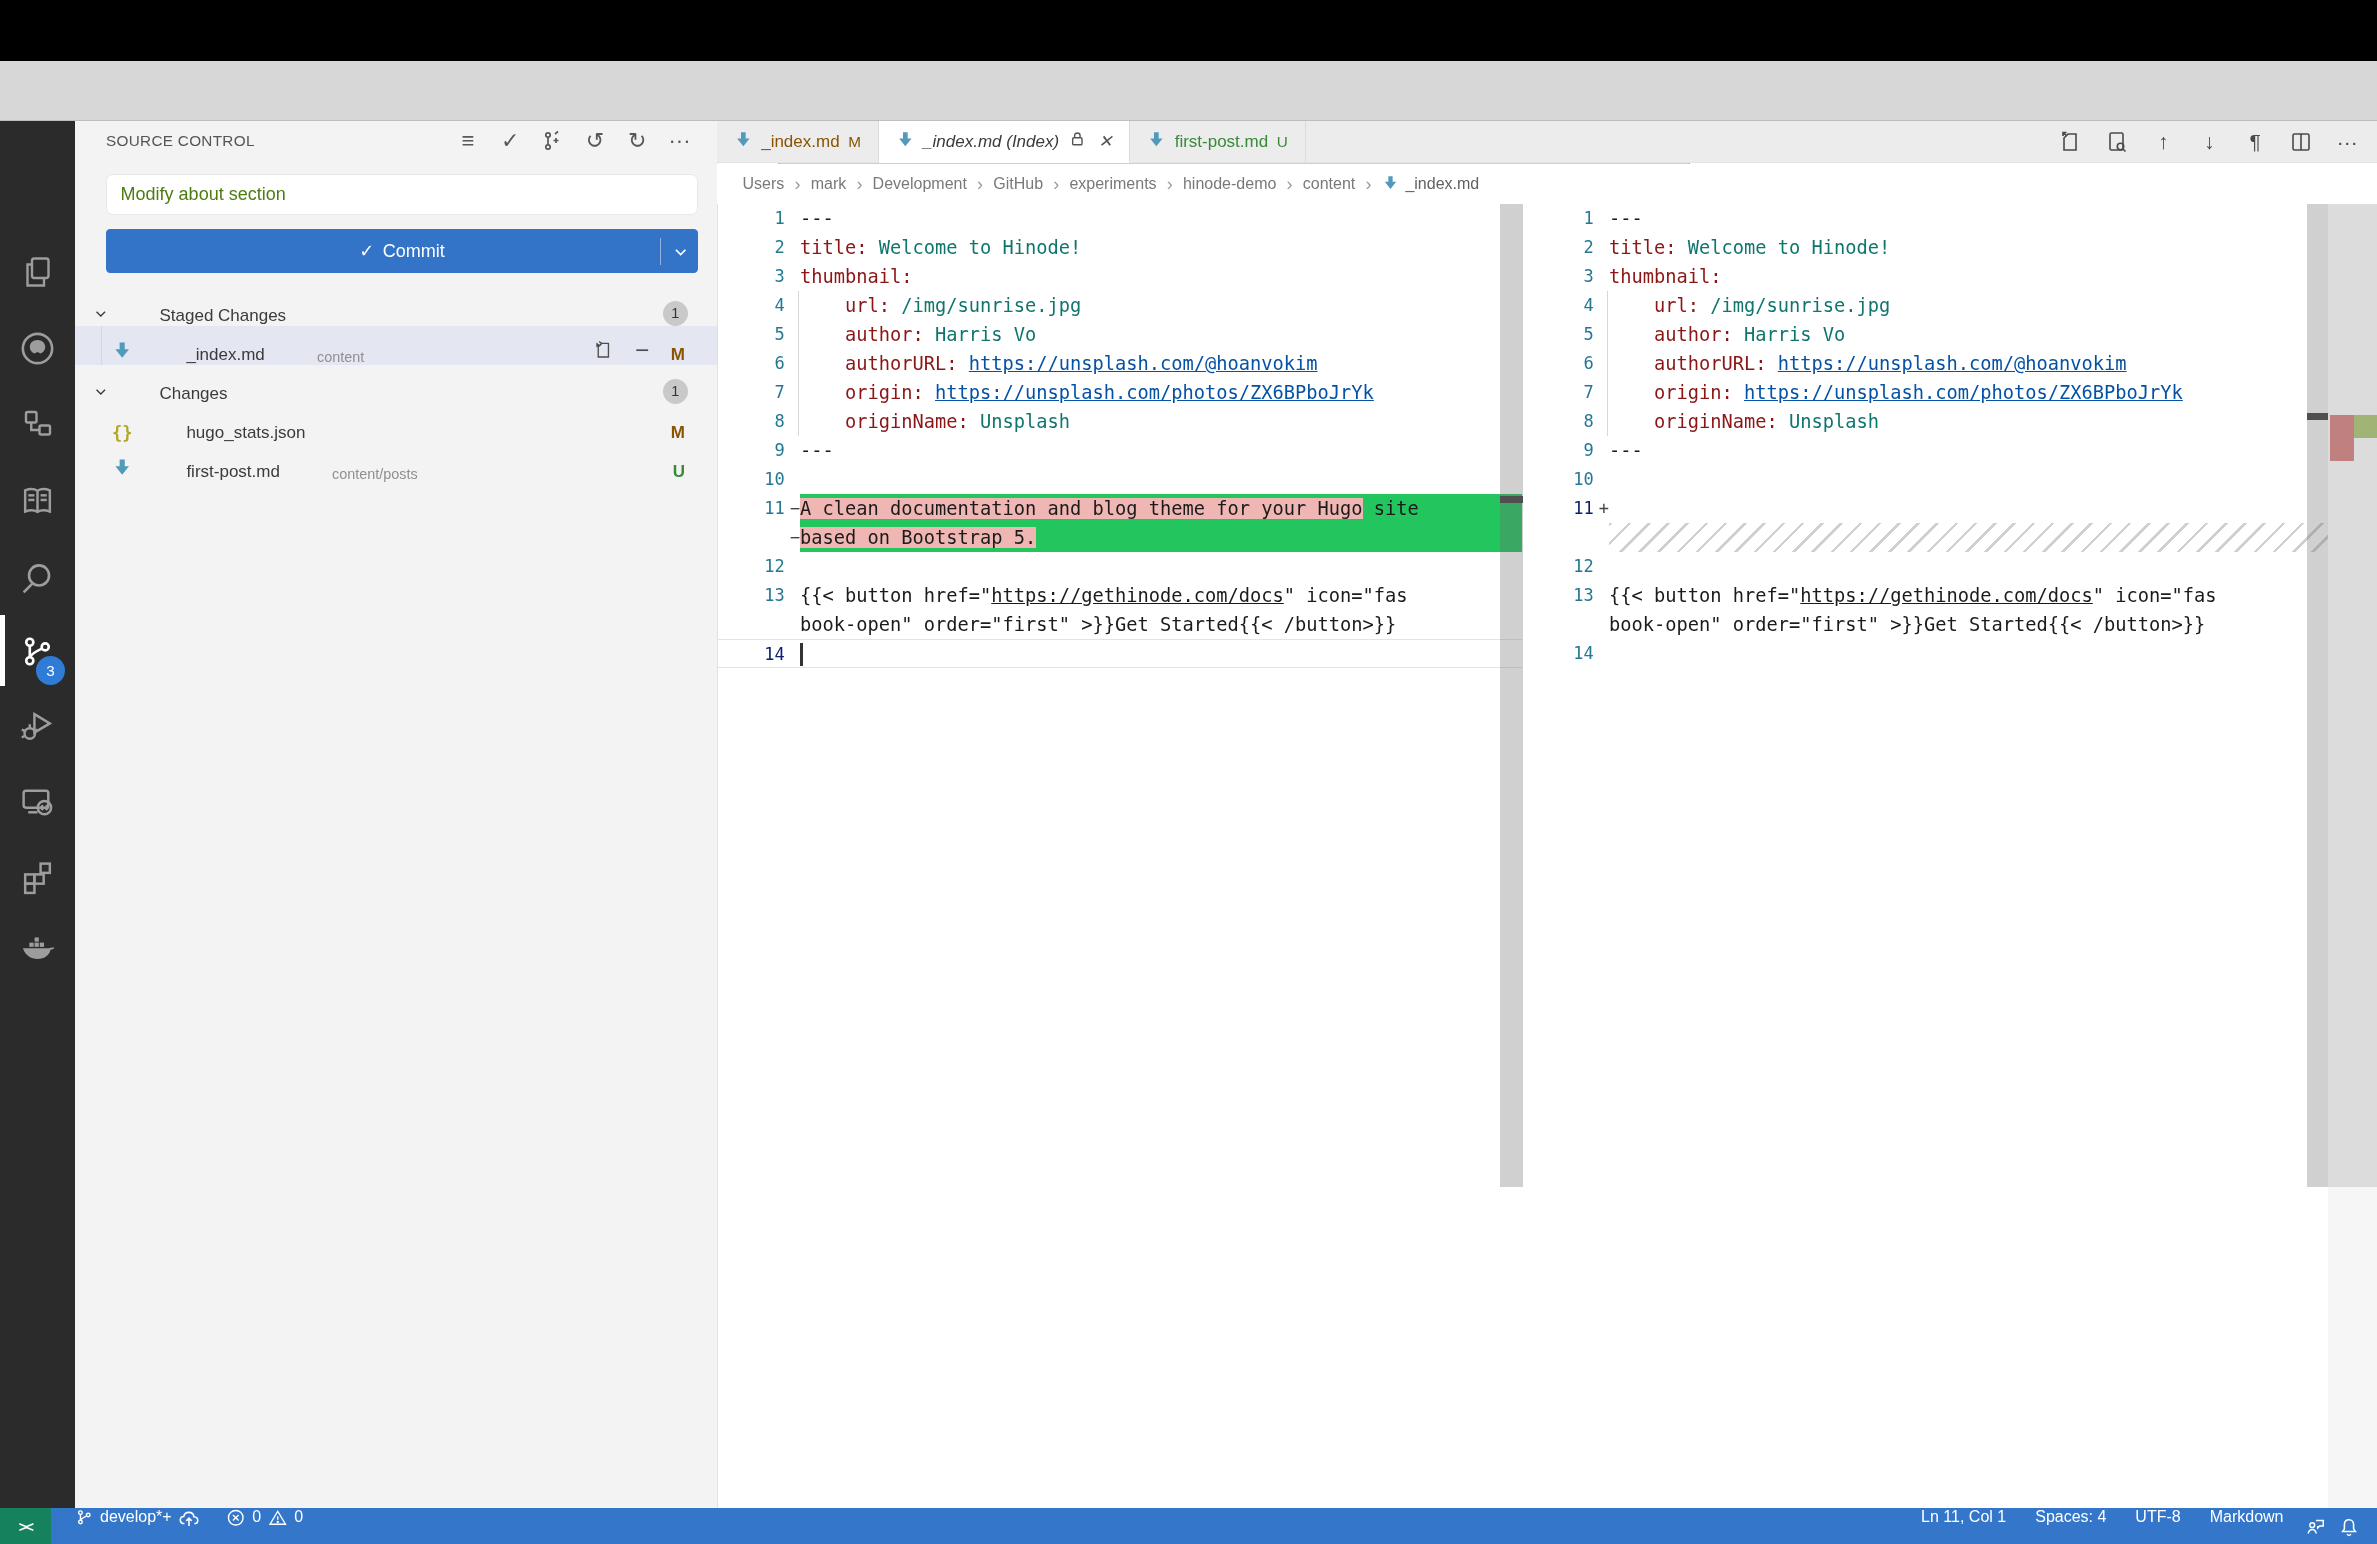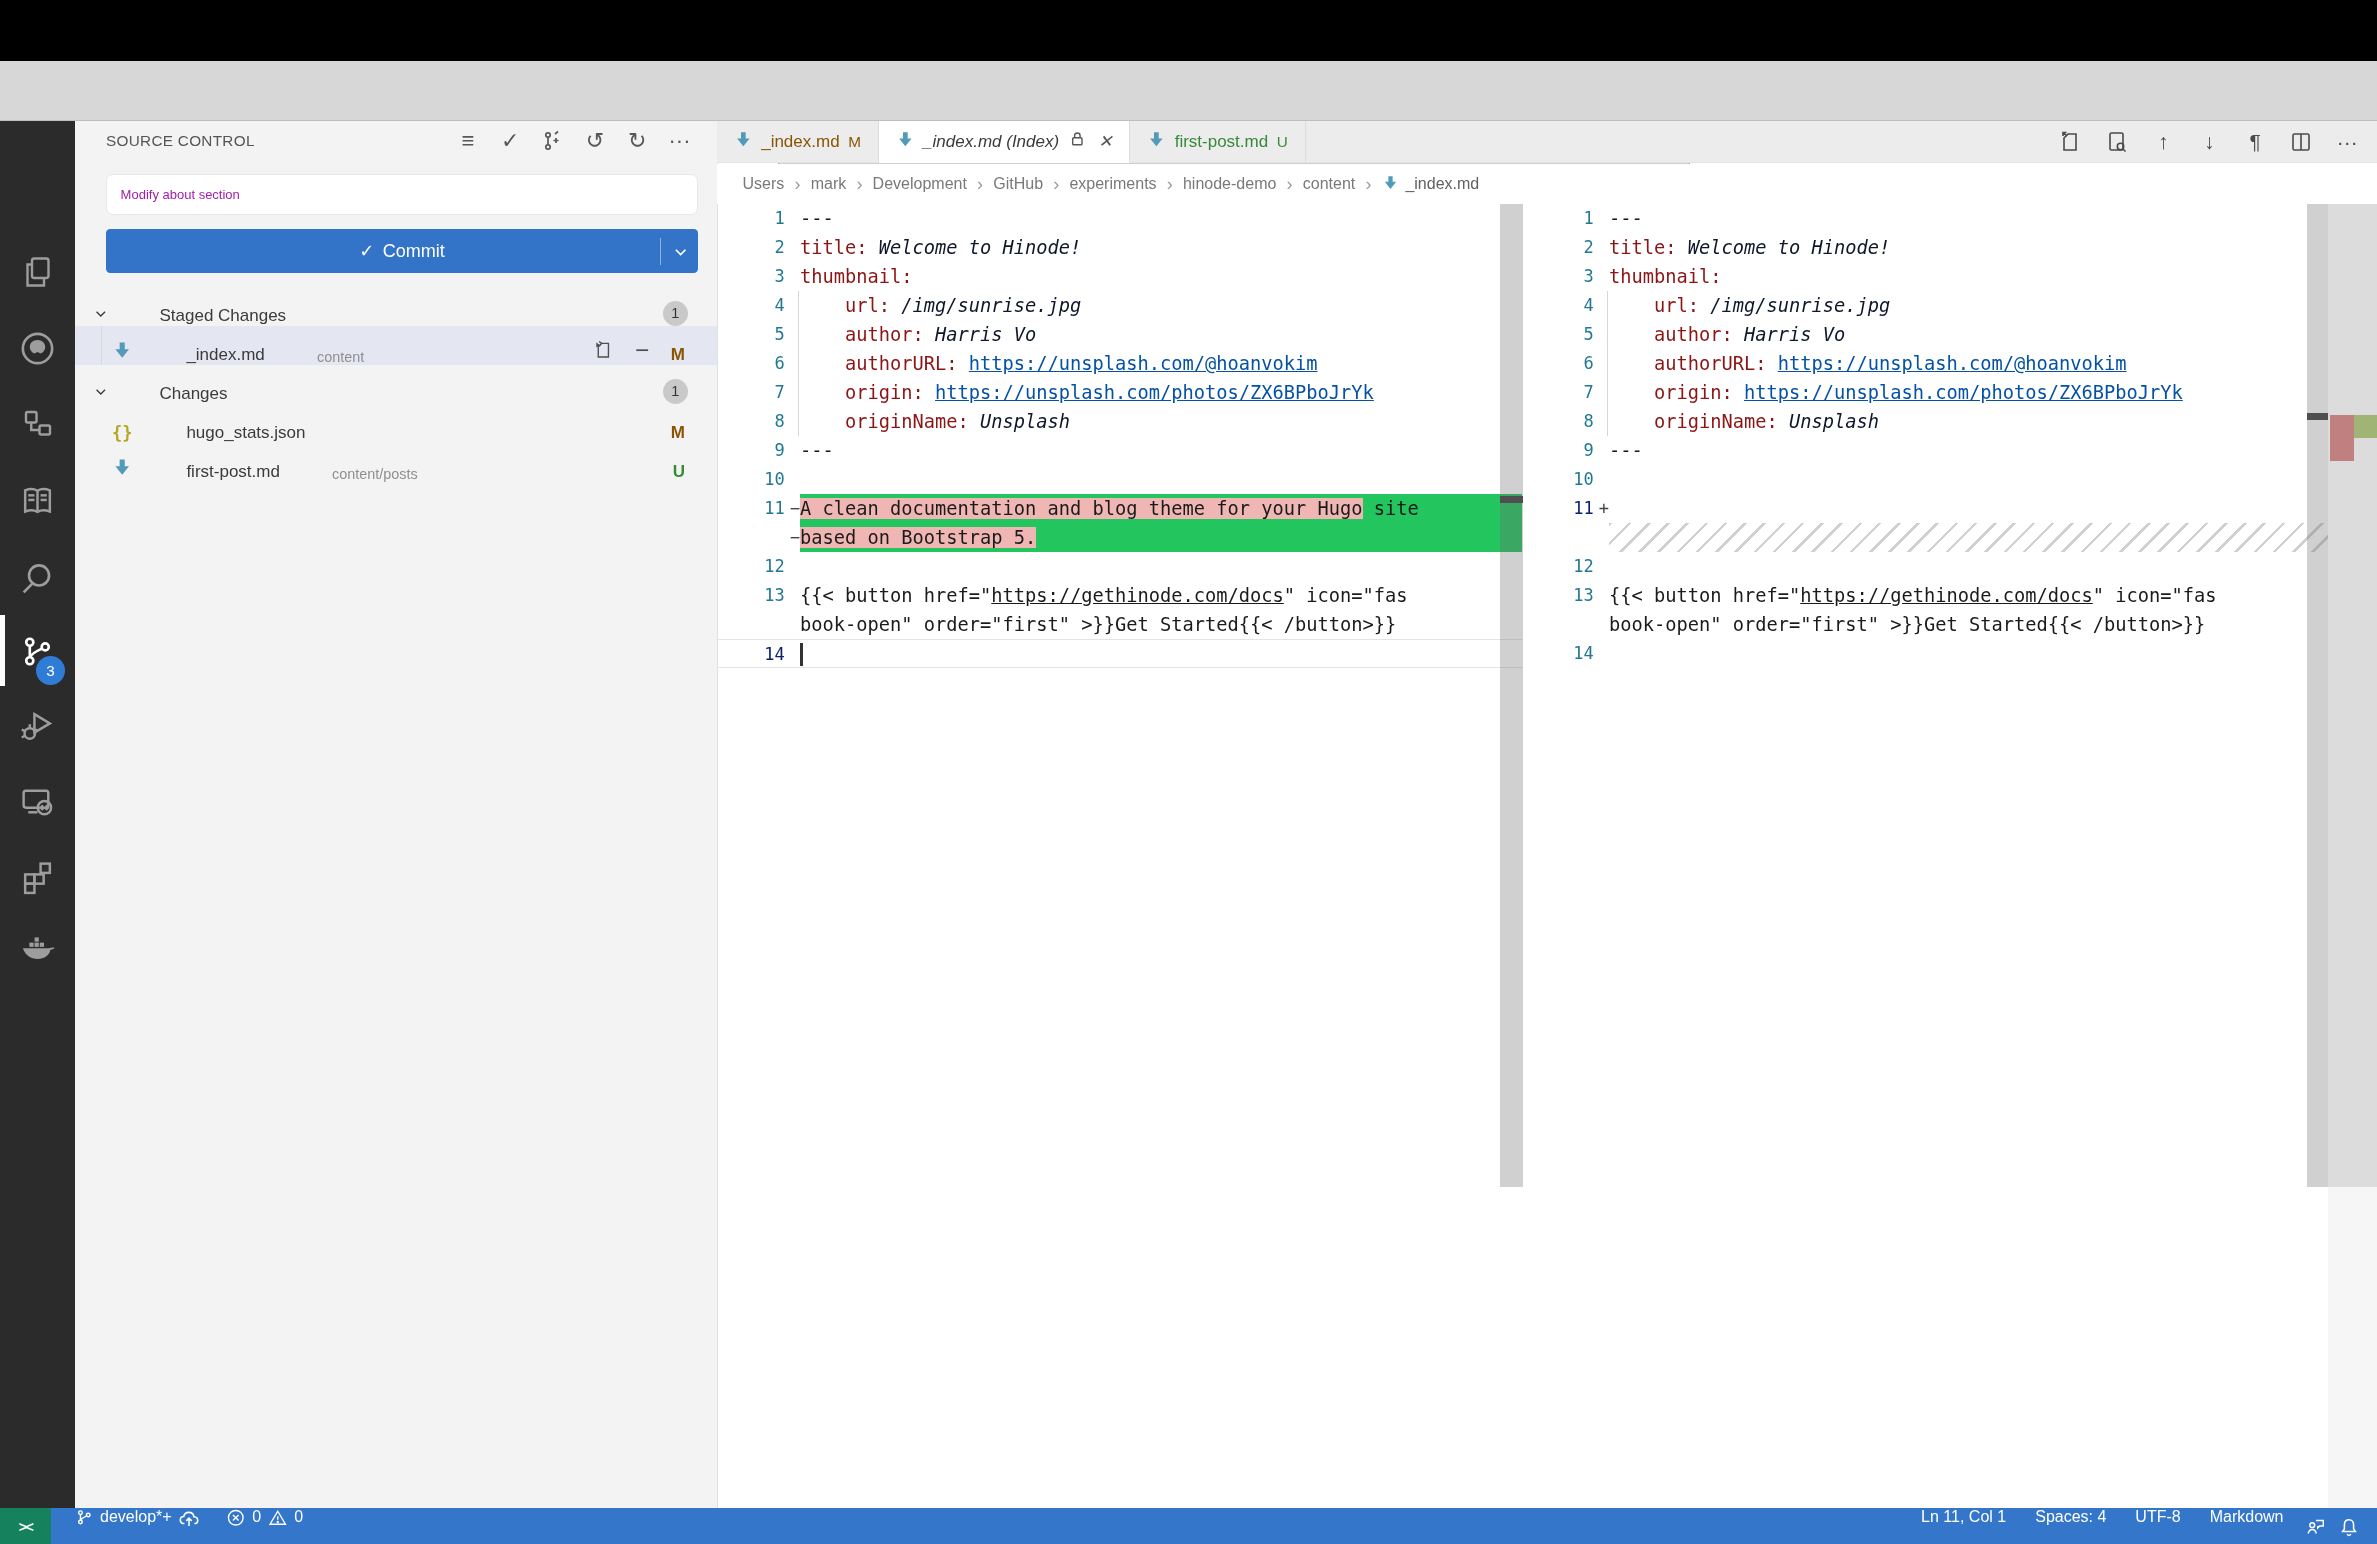--- a/index.html
+++ b/index.html
@@ -21,21 +21,21 @@
   .abicon svg { display:block; }
   .ab-indicator { position:absolute; left:0; top:494px; width:5.1px; height:71px; background:#fff; }
   .ab-badge { position:absolute; left:36px; top:535px; width:29px; height:29px; border-radius:50%; background:#2f7cd6; color:#fff; font-size:15.3px; display:flex; align-items:center; justify-content:center; }
 
   
   .sidebar { position:absolute; left:75px; top:121px; width:643px; height:1387px; background:#f3f3f3; border-right:0.8px solid #e1e1e1; }
   .scm-head { position:absolute; left:0; top:0; width:100%; height:40px; }
   .scm-title { position:absolute; left:31px; top:11px; font-size:15.3px; letter-spacing:0.3px; color:#555; }
   .scm-actions { position:absolute; right:24px; top:3.4px; display:flex; gap:15.3px; align-items:center; height:34px; }
   .scm-actions .ticon { width:27px; height:31px; display:flex; align-items:center; justify-content:center; color:#585858; font-size:22px; }
-  .commit-input { position:absolute; left:31px; top:53px; width:592px; height:41px; background:#fff; border:0.8px solid #e7e7e7; border-radius:6.8px; font-size:13px; color:#a21caf; padding:0 13.6px; font-family:"Liberation Sans",sans-serif; }
+  .commit-input { position:absolute; left:31px; top:53px; width:592px; height:41px; background:#fff; border:0.8px solid #e7e7e7; border-radius:6.8px; font-size:18px; color:#4d7c0f; padding:0 13.6px; font-family:"Liberation Sans",sans-serif; }
   .commit-btn { position:absolute; left:31px; top:108px; width:592px; height:44px; background:#3374c9; border-radius:4.2px; color:#fff; font-size:18px; display:flex; align-items:center; justify-content:center; gap:8.5px; cursor:pointer; }
   .commit-btn .split { position:absolute; right:37px; top:8.5px; bottom:8.5px; width:0.8px; background:rgba(255,255,255,.45); }
   .commit-btn .ddown { position:absolute; right:10.2px; top:14.4px; }
   .tree { position:absolute; left:0; top:166px; width:100%; }
   .trow { position:relative; height:39px; display:flex; align-items:flex-end; font-size:17px; color:#3b3b3b;gap:42px; }
   .trow.sel { background:#e4e6f1; }
   .trow .chev { margin-left:18.7px; margin-right:10.2px; }
   .trow .ficon { margin-left:37px; margin-right:12px; width:20.4px; text-align:center; }
   .trow .fname { color:#3b3b3b; }
   .trow .fdesc { color:#8f8f8f; font-size:14.4px; margin-left:10.2px; }
@@ -65,21 +65,21 @@
   
   .pane { position:absolute; top:204px; }
   #left-code { left:717px; width:805px; }
   #right-code { left:1526px; width:802px; }
   .cl { display:flex; height:29px; }
   .g { flex:0 0 83px; position:relative; }
   .ln { position:absolute; right:15.3px; font-family:"DejaVu Sans Mono",monospace; font-size:17px; line-height:29px; color:#237893; }
   .ln.hot { color:#0b216f; }
   .sgn { position:absolute; right:0px; font-family:"DejaVu Sans Mono",monospace; font-size:17px; line-height:29px; color:#444; }
   .c { flex:1 1 auto; position:relative; font-family:"DejaVu Sans Mono",monospace; font-size:18.7px; line-height:29px; white-space:pre; color:#1b1b1b; }
-  .pl {} .key { color:#8c1515; } .val { color:#0f172a;font-style:italic; }
+  .pl {} .key { color:#8c1515; } .val { color:#0f766e; }
   .lnk { color:#0451a5; text-decoration:underline; }
   .dlk { color:#1b1b1b; text-decoration:underline; }
   .del .c { background:#22c55e; }
   .bgd { background:#f0b6b3; }
   .add .c { background:#ebf2dd; }
   .bga { background:#cfe0a2; }
   .hatch .c { background:repeating-linear-gradient(135deg,#d0d0d0 0 2.5px,transparent 2.5px 13.6px); }
   .cur { border-top:1.7px solid #e4e4e4; border-bottom:1.7px solid #e4e4e4; }
   .cursor { position:absolute; left:0; top:2.5px; width:2.5px; height:23px; background:#333; }
   .guide { position:absolute; left:-2.5px; top:0; height:100%; border-left:0.8px solid #d7d7d7; }

